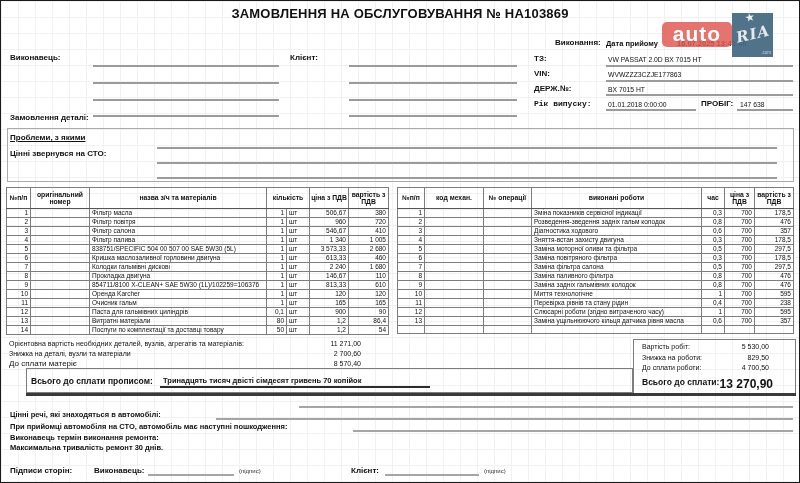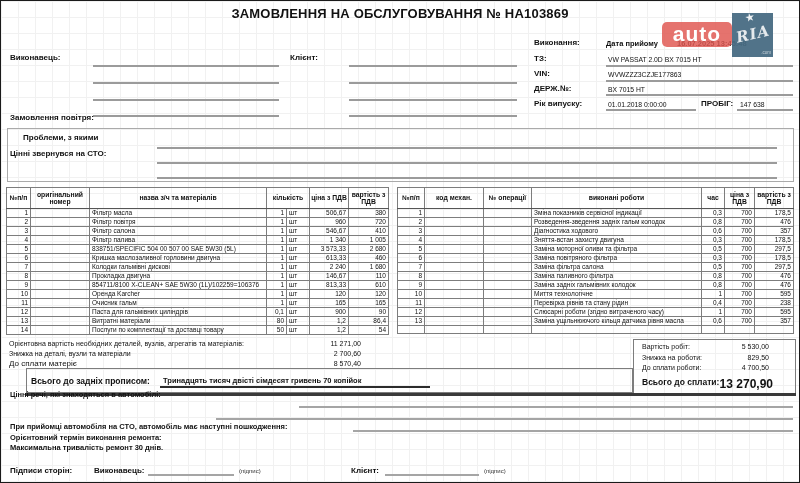--- a/index.html
+++ b/index.html
@@ -57,54 +57,54 @@
   <div class="hline" style="left:92px; top:81px; width:186px;"></div>
   <div class="hline" style="left:92px; top:98px; width:186px;"></div>
   <div class="hline" style="left:92px; top:114px; width:186px;"></div>
 
   <div class="abs lbl" style="left:289px; top:52px;">Клієнт:</div>
   <div class="hline" style="left:348px; top:64px; width:168px;"></div>
   <div class="hline" style="left:348px; top:81px; width:168px;"></div>
   <div class="hline" style="left:348px; top:98px; width:168px;"></div>
   <div class="hline" style="left:348px; top:114px; width:168px;"></div>
 
-  <div class="abs lbl" style="left:533px; top:37px;">Виконання:</div>
+  <div class="abs lbl" style="left:554px; top:37px;">Виконання:</div>
   <div class="abs lbl-sm" style="left:605px; top:38px;">Дата прийому</div>
   <div class="abs lbl-sm" style="left:676px; top:38px; z-index:1;">16.07.2025 13:45:48</div>
 
   <div class="abs lbl" style="left:533px; top:53px;">ТЗ:</div>
   <div class="abs val" style="left:607px; top:55px;">VW PASSAT 2.0D BX 7015 HT</div>
   <div class="hline" style="left:605px; top:64px; width:187px;"></div>
 
   <div class="abs lbl" style="left:533px; top:68px;">VIN:</div>
   <div class="abs val" style="left:607px; top:70px;">WVWZZZ3CZJE177863</div>
   <div class="hline" style="left:605px; top:79px; width:187px;"></div>
 
   <div class="abs lbl" style="left:533px; top:83px;">ДЕРЖ.№:</div>
   <div class="abs val" style="left:607px; top:85px;">BX 7015 HT</div>
   <div class="hline" style="left:605px; top:93px; width:187px;"></div>
 
-  <div class="abs lbl" style="left:533px; top:98px;">Рік випуску:</div>
+  <div class="abs lbl" style="left:533px; top:98px;font-family:Liberation Mono, monospace;">Рік випуску:</div>
   <div class="abs val" style="left:607px; top:100px;">01.01.2018 0:00:00</div>
   <div class="hline" style="left:605px; top:108px; width:90px;"></div>
   <div class="abs lbl" style="left:700px; top:98px;">ПРОБІГ:</div>
   <div class="abs val" style="left:739px; top:100px;">147 638</div>
   <div class="hline" style="left:736px; top:108px; width:56px;"></div>
 
   <div class="logo-red"><span>auto</span></div>
   <div class="logo-blue">
     <span class="logo-star">★</span>
     <span class="logo-ria">RIA</span>
     <span class="logo-com">.com</span>
   </div>
 
-  <div class="abs lbl" style="left:9px; top:112px;">Замовлення повітря:</div>
+  <div class="abs lbl" style="left:9px; top:112px;">Замовлення деталі:</div>
 
   <div class="problems-box"></div>
-  <div class="abs lbl" style="left:22px; top:132px;">Проблеми, з якими</div>
+  <div class="abs lbl" style="left:9px; top:132px;text-decoration:underline;">Проблеми, з якими</div>
   <div class="abs lbl" style="left:9px; top:148px;">Цінні звернувся на СТО:</div>
   <div class="hline" style="left:156px; top:146px; width:620px;"></div>
   <div class="hline" style="left:156px; top:161px; width:620px;"></div>
   <div class="hline" style="left:156px; top:176px; width:620px;"></div>
 
   <table class="tbl" style="left:5px; top:186px; width:382px;">
     <colgroup>
       <col style="width:24px">
         <col style="width:59px">
         <col style="width:177px">
@@ -416,31 +416,31 @@
     <div class="tot-val" style="right:26px; top:3px; width:60px;">5 530,00</div>
     <div class="tot" style="left:8px; top:14px;">Знижка на роботи:</div>
     <div class="tot-val" style="right:26px; top:14px; width:60px;">829,50</div>
     <div class="tot" style="left:8px; top:24px;">До сплати роботи:</div>
     <div class="tot-val" style="right:26px; top:24px; width:60px;">4 700,50</div>
     <div class="tot" style="left:8px; top:37px; font-size:8.5px; font-weight:bold;">Всього до сплати:</div>
     <div class="tot-val" style="right:22px; top:37px; width:70px; font-size:12px; font-weight:bold;">13 270,90</div>
   </div>
 
   <div class="words-box">
-    <div class="tot" style="left:4px; top:7px; font-size:8.5px; font-weight:bold;">Всього до задніх прописом:</div>
+    <div class="tot" style="left:4px; top:7px; font-size:8.5px; font-weight:bold;">Всього до сплати прописом:</div>
     <div class="tot" style="left:133px; top:7px; font-size:7.5px; font-weight:bold; border-bottom:2px solid #2c2c2c; padding:0 3px 1px 3px; min-width:270px;">Тринадцять тисяч двісті сімдесят гривень 70 копійок</div>
   </div>
   <div class="thickline"></div>
 
   <div class="hline-thin" style="left:298px; top:405px; width:494px;"></div>
-  <div class="abs lbl-sm" style="left:9px; top:389px;">Цінні речі, які знаходяться в автомобілі:</div>
+  <div class="abs lbl-sm" style="left:9px; top:409px;">Цінні речі, які знаходяться в автомобілі:</div>
   <div class="hline-thin" style="left:215px; top:417px; width:577px;"></div>
   <div class="abs lbl-sm" style="left:9px; top:421px;">При прийомці автомобіля на СТО, автомобіль має наступні пошкодження:</div>
   <div class="hline-thin" style="left:352px; top:429px; width:440px;"></div>
-  <div class="abs lbl-sm" style="left:9px; top:432px;">Орієнтовний термін виконання ремонта:</div>
+  <div class="abs lbl-sm" style="left:9px; top:432px;">Виконавець термін виконання ремонта:</div>
   <div class="abs lbl-sm" style="left:9px; top:442px;">Максимальна тривалість ремонт 30 днів.</div>
 
   <div class="abs lbl" style="left:9px; top:465px;">Підписи сторін:</div>
   <div class="abs lbl" style="left:93px; top:465px;">Виконавець:</div>
   <div class="hline-thin" style="left:147px; top:473px; width:86px;"></div>
   <div class="abs sig-hint" style="left:238px; top:467px;">(підпис)</div>
   <div class="abs lbl" style="left:350px; top:465px;">Клієнт:</div>
   <div class="hline-thin" style="left:384px; top:473px; width:94px;"></div>
   <div class="abs sig-hint" style="left:483px; top:467px;">(підпис)</div>
 

